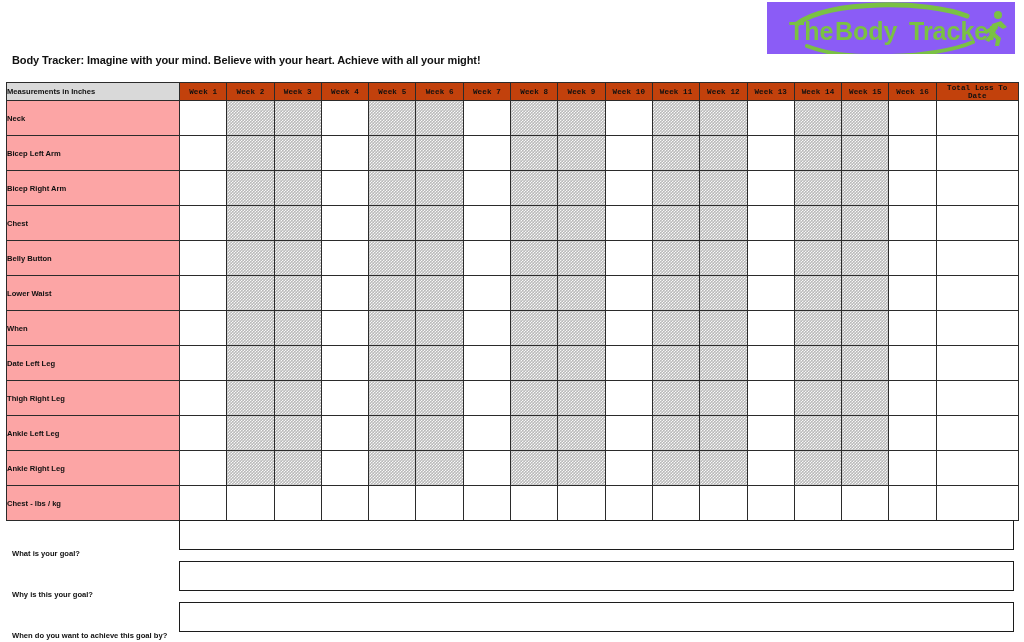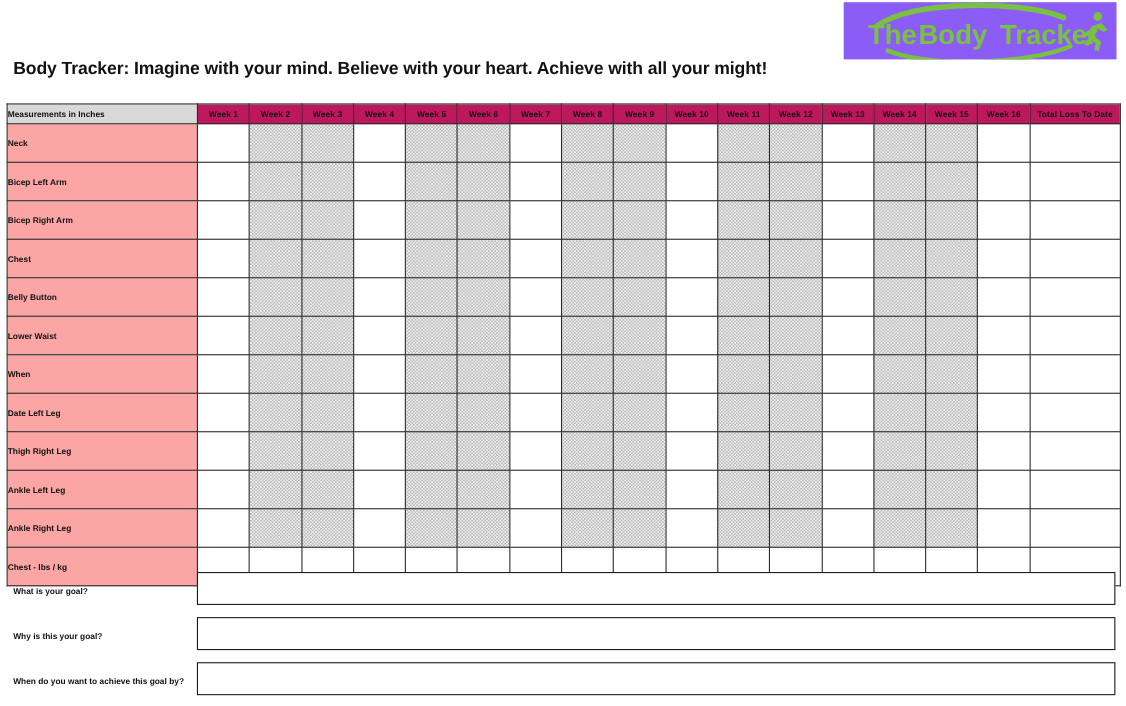--- a/index.html
+++ b/index.html
@@ -25,52 +25,52 @@
     height: 52px;
     background: #8b5cf6;
   }
   #logo-svg { display: block; }
 
   
   #page-title {
     position: absolute;
     top: 54px;
     left: 12px;
-    font-size: 16px;
+    font-size: 11px;
     font-weight: bold;
     letter-spacing: -0.1px;
     white-space: nowrap;
   }
 
   
   #tracker-wrap {
     position: absolute;
     top: 82px;
     left: 6px;
     width: 1012px;
-    margin-top: 12px;
   }
   table.tracker {
     border-collapse: collapse;
     table-layout: fixed;
     width: 1012px;
   }
   table.tracker th, table.tracker td {
     border: 1px solid #2b2b2b;
     padding: 0;
     margin: 0;
   }
   th.hdr {
-    background: #be185d;
+    background: #c2410c;
     font-size: 7.6px;
     font-weight: bold;
     height: 17px;
     text-align: center;
     vertical-align: middle;
     letter-spacing: 0.1px;
+    font-family: Liberation Mono, monospace;
   }
   th.hdr-label {
     background: #d9d9d9;
     font-size: 7.6px;
     font-weight: bold;
     height: 17px;
     text-align: left;
     padding-left: 5px;
     vertical-align: middle;
   }
@@ -104,21 +104,21 @@
     width: 1010px;
   }
   .goal-row {
     position: relative;
     height: 38px;
     margin-bottom: 3px;
   }
   .goal-label {
     position: absolute;
     left: 6px;
-    top: 13px;
+    top: 29px;
     font-size: 7.6px;
     font-weight: bold;
     white-space: nowrap;
   }
   .goal-input {
     position: absolute;
     left: 173px;
     top: 0;
     width: 835px;
     height: 30px;

